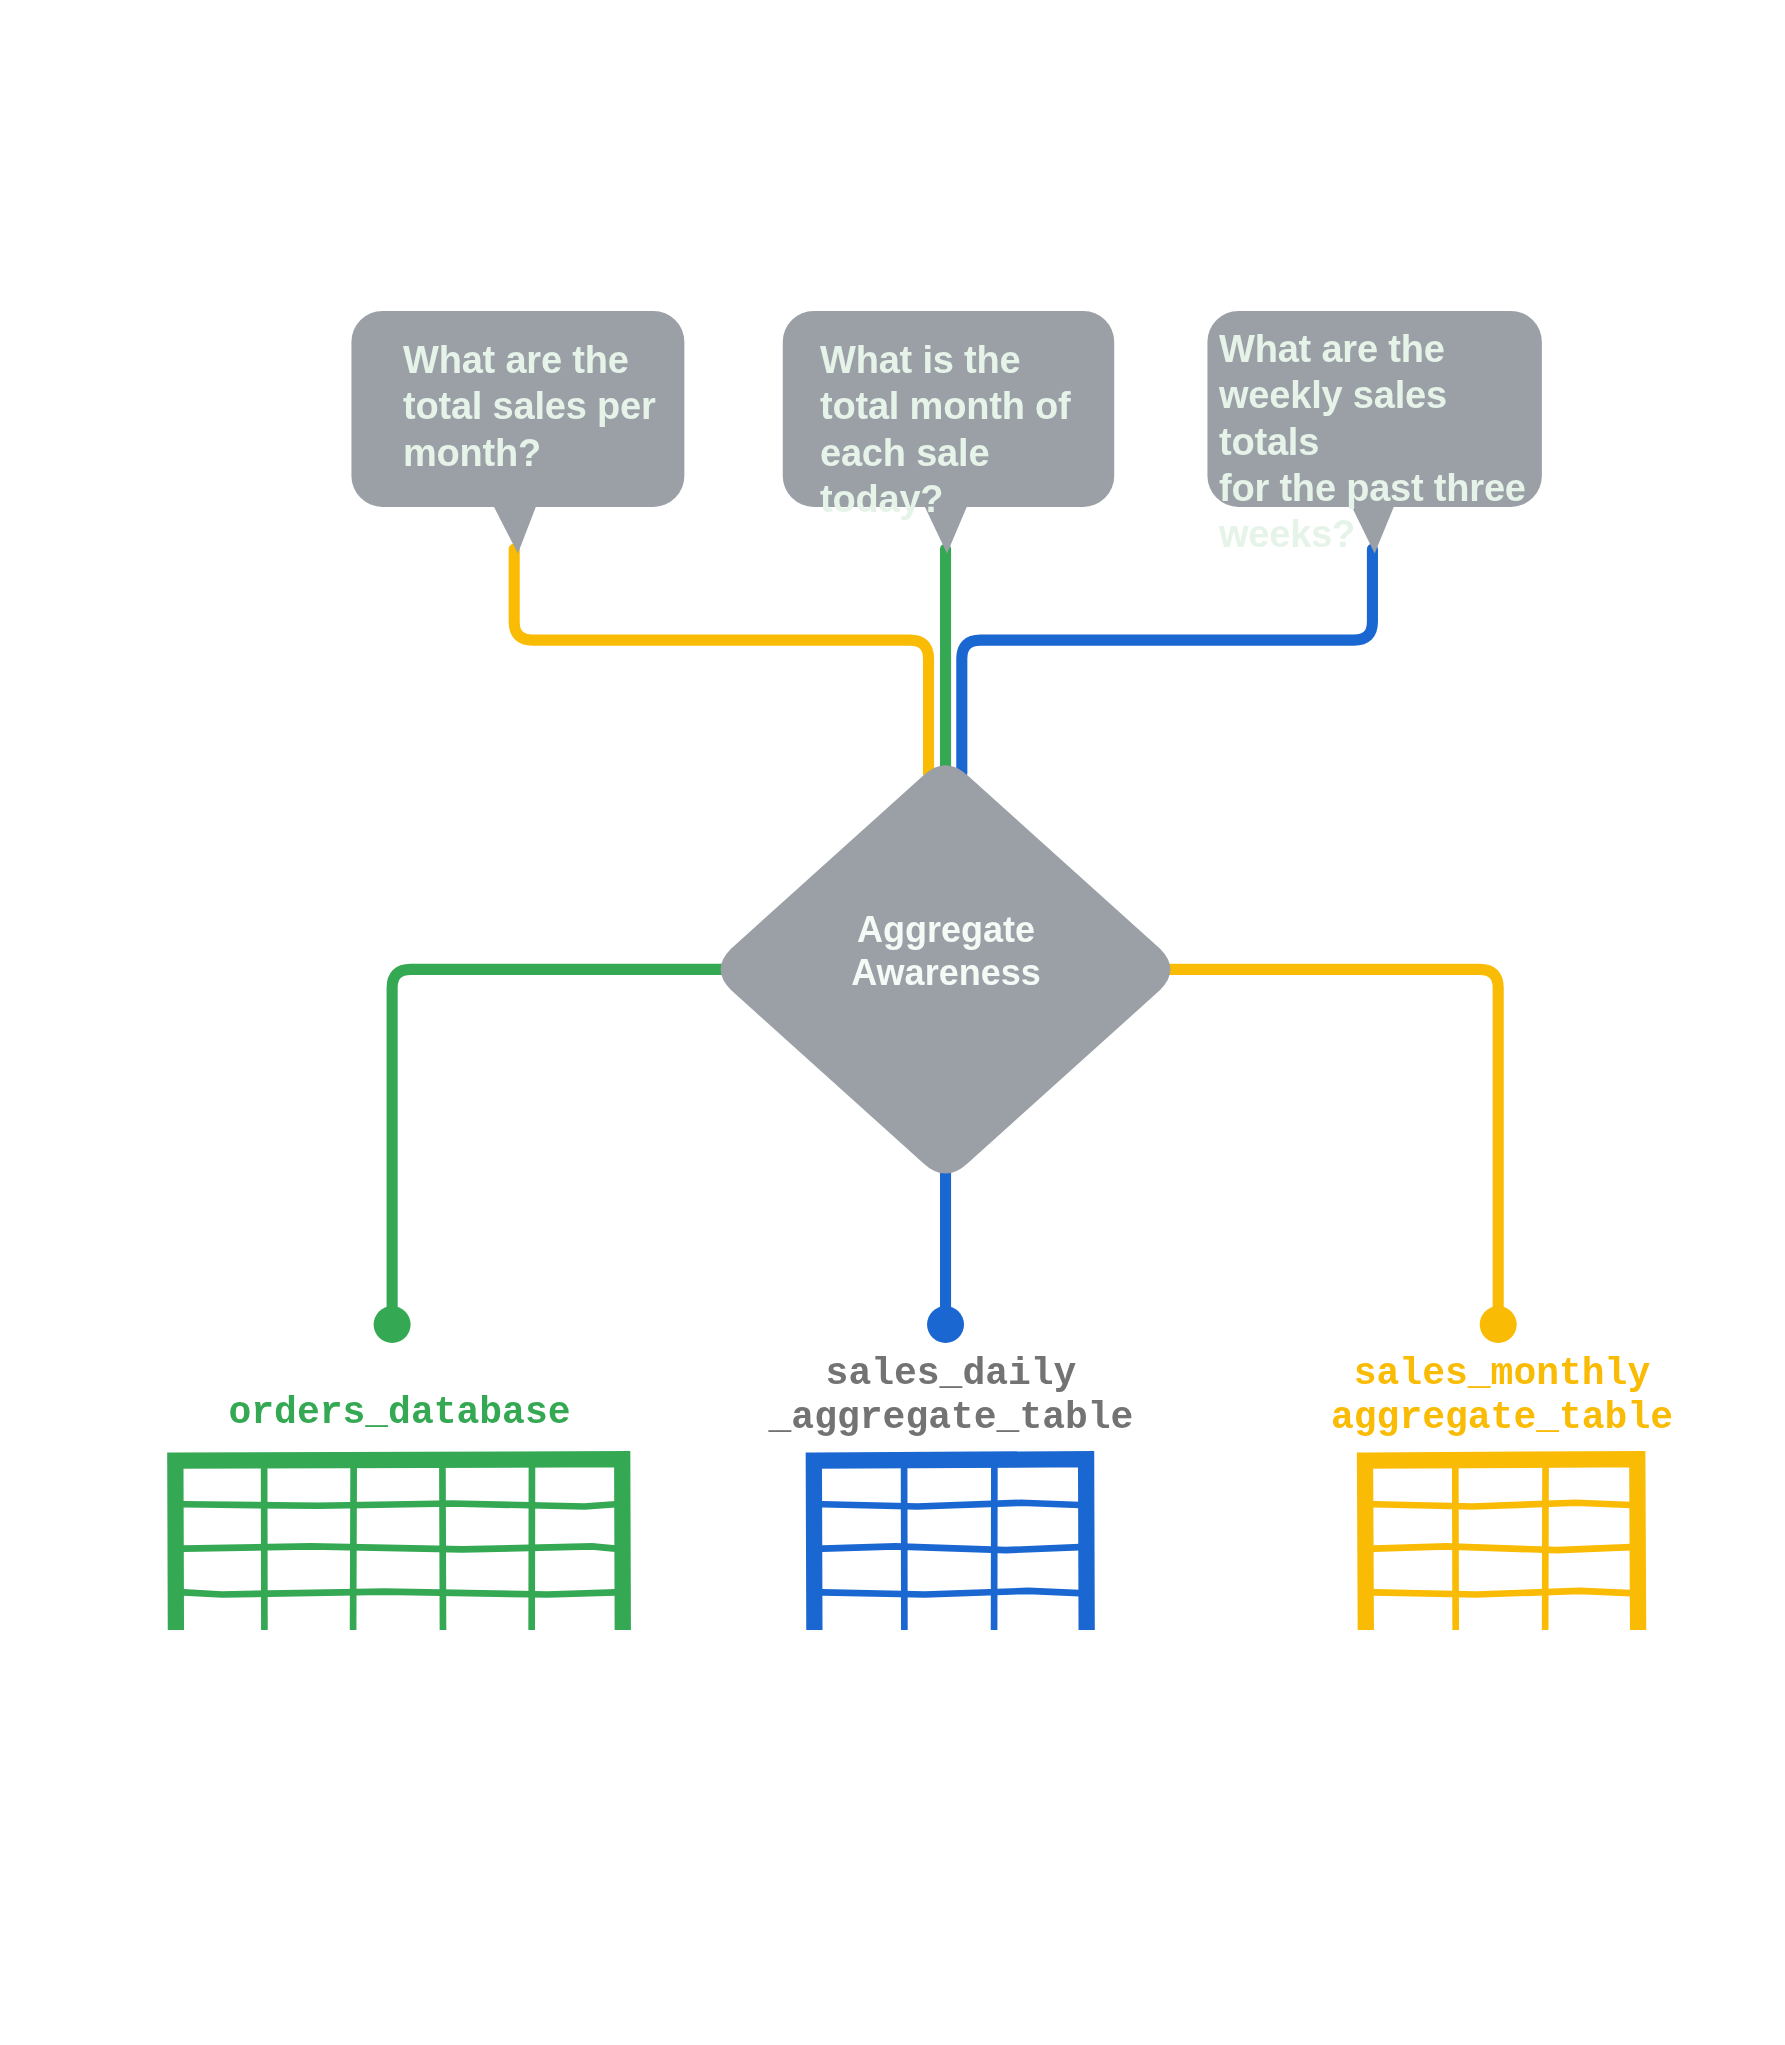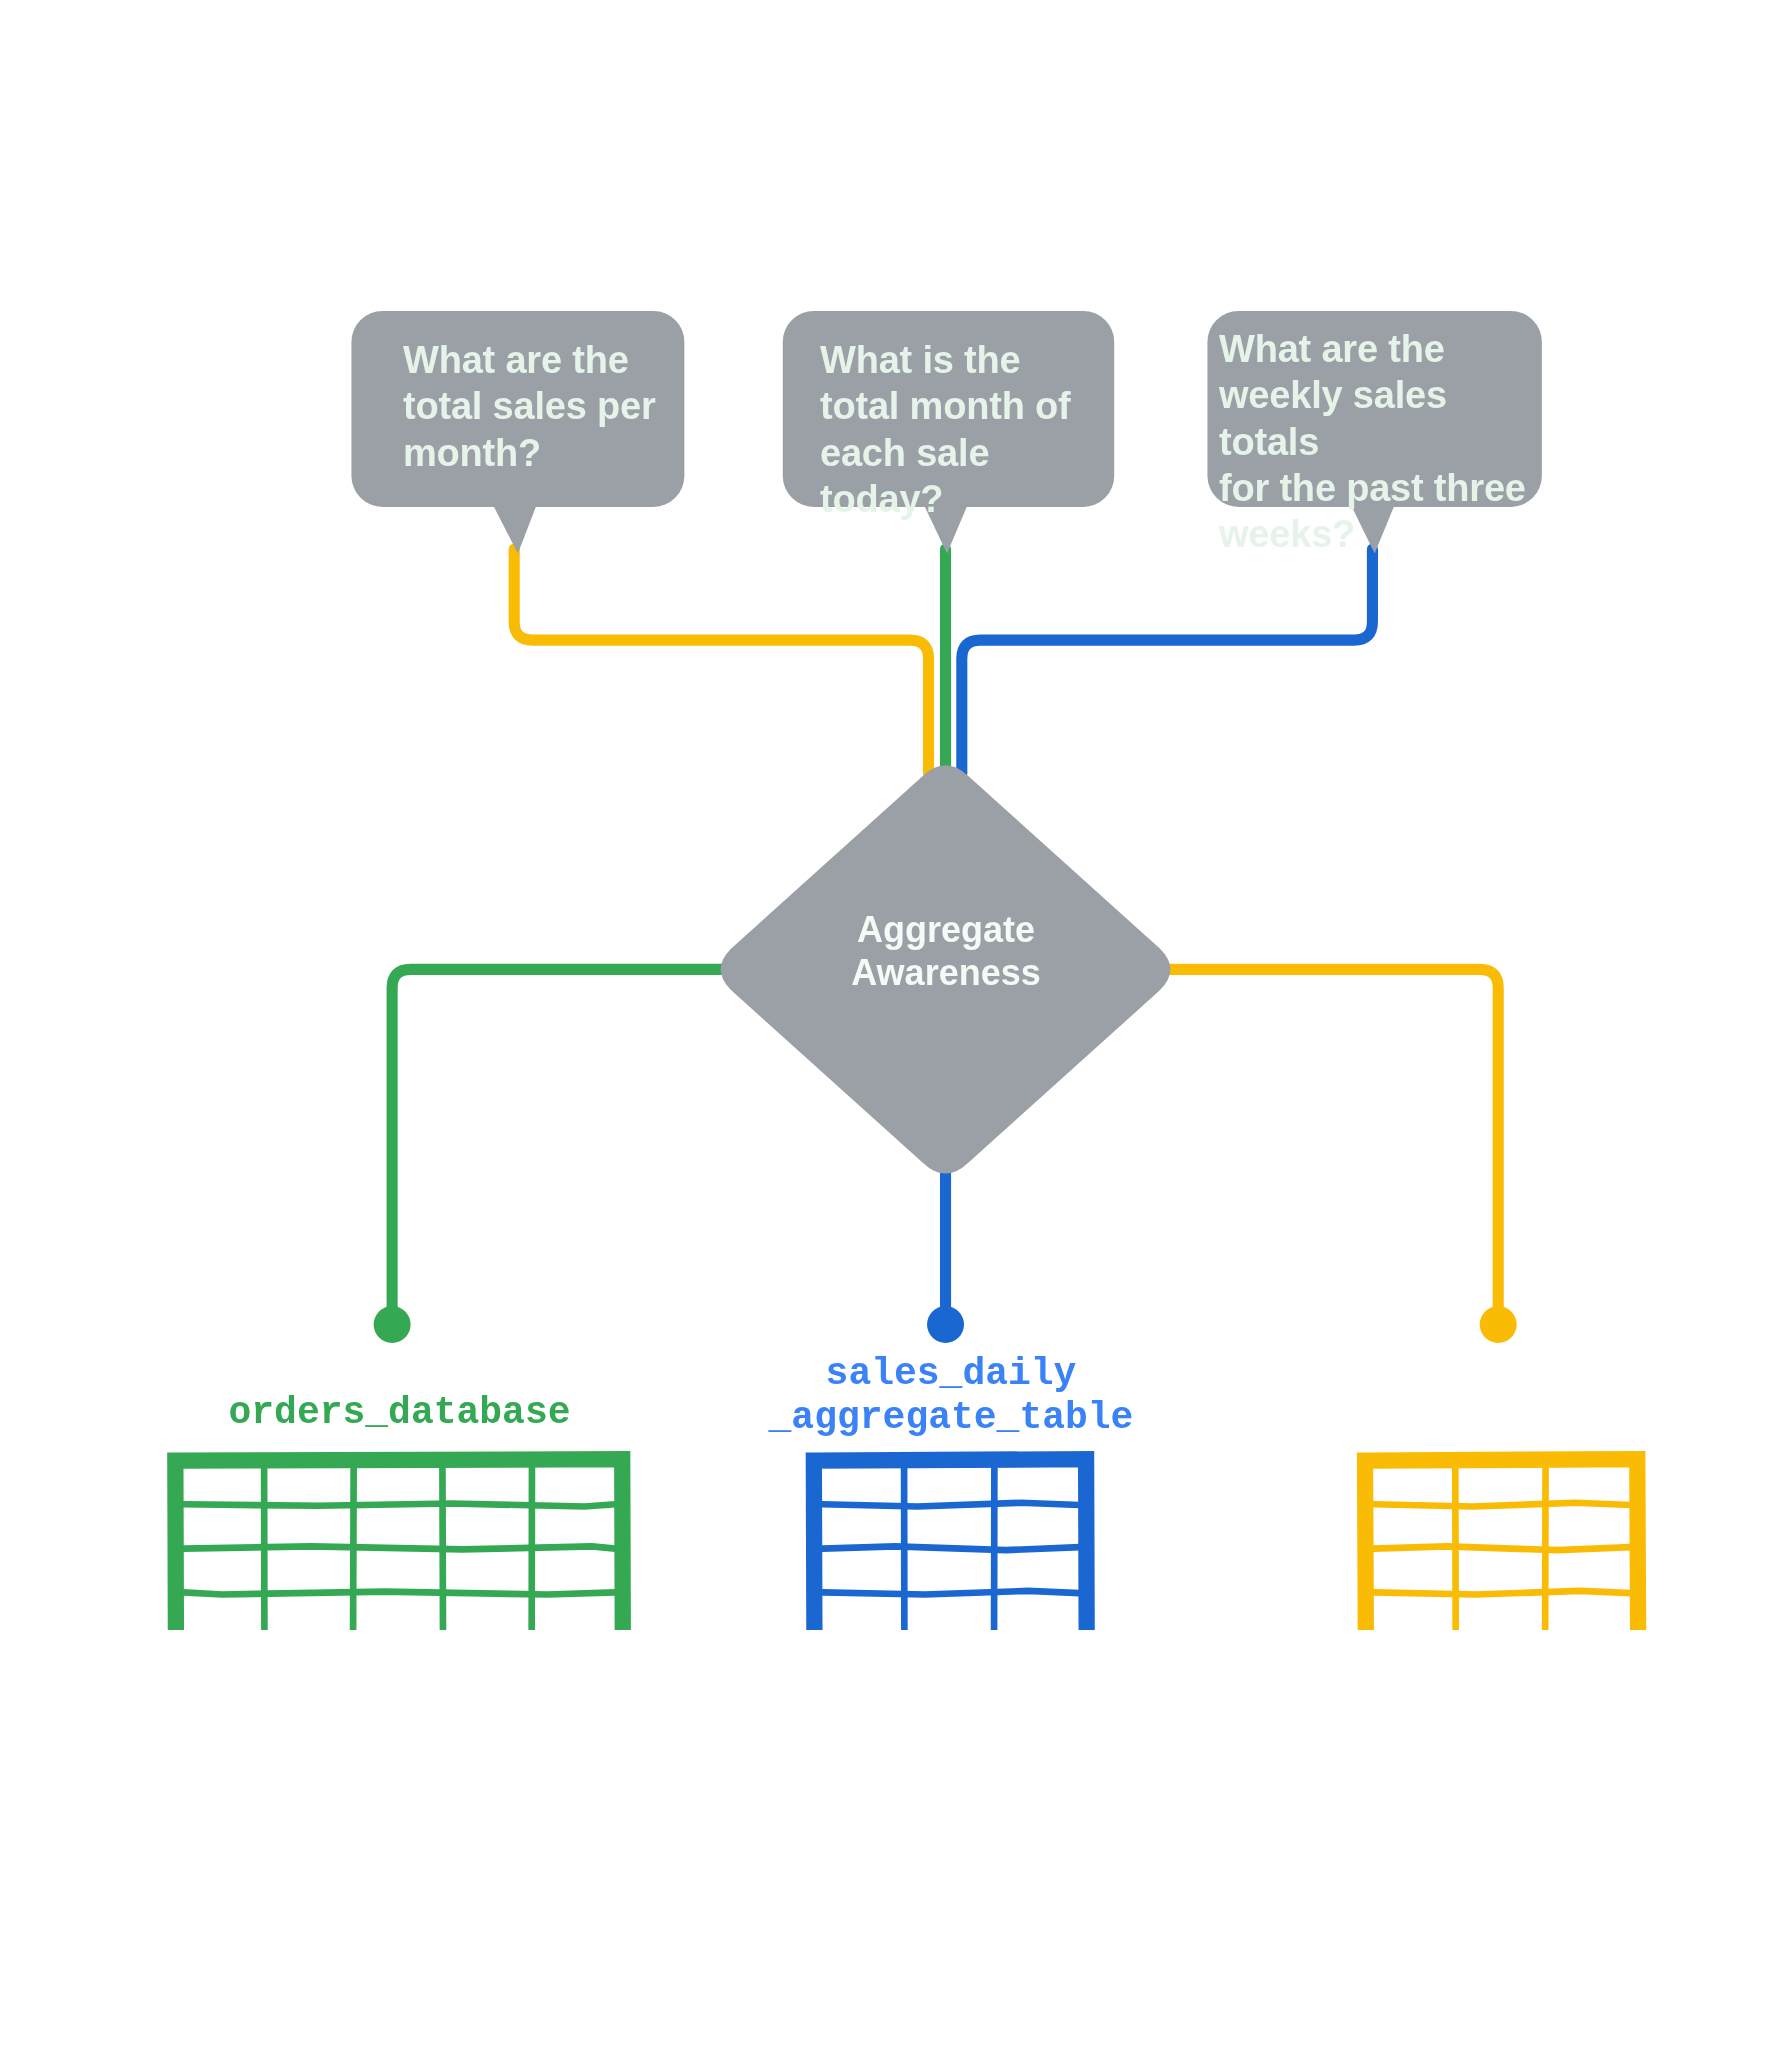--- a/index.html
+++ b/index.html
@@ -50,21 +50,21 @@
     position: absolute;
     font-family: "Liberation Mono", monospace;
     font-weight: bold;
     font-size: 38px;
     line-height: 1.15;
     text-align: center;
     white-space: pre-line;
     pointer-events: none;
   }
   .lbl-green  { color: #34A853; }
-  .lbl-blue   { color: #3b82f6; }
+  .lbl-blue   { color: #737373; }
   .lbl-yellow { color: #FABB05; }
 </style>
 </head>
 <body>
 
 <div id="canvas">
 
   <svg id="scene" viewBox="0 0 2414 2765" xmlns="http://www.w3.org/2000/svg">
 
     <g fill="none" stroke-linecap="round" stroke-linejoin="round" stroke-width="15">
@@ -190,15 +190,17 @@
 weeks?</div>
 
   <div class="diamond-label" style="left:724px; top:908px; width:444px;">Aggregate
 Awareness</div>
 
   <div class="table-label lbl-green" style="left:170px; top:1391px; width:459px;">orders_database</div>
 
   <div class="table-label lbl-blue" style="left:755px; top:1352px; width:392px;">sales_daily
 _aggregate_table</div>
 
+  <div class="table-label lbl-yellow" style="left:1317px; top:1352px; width:370px;">sales_monthly
+aggregate_table</div>
 
 </div>
 
 
 </body></html>

